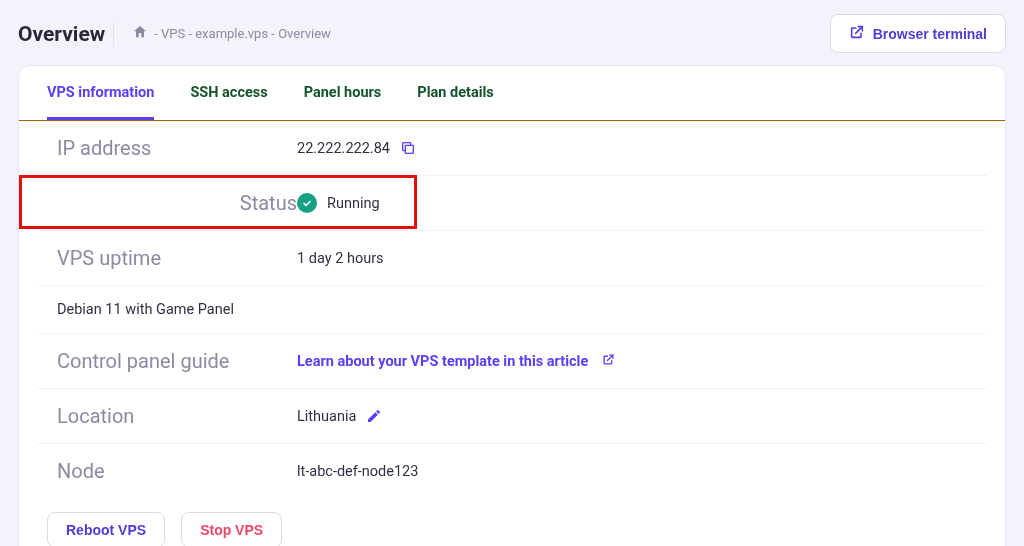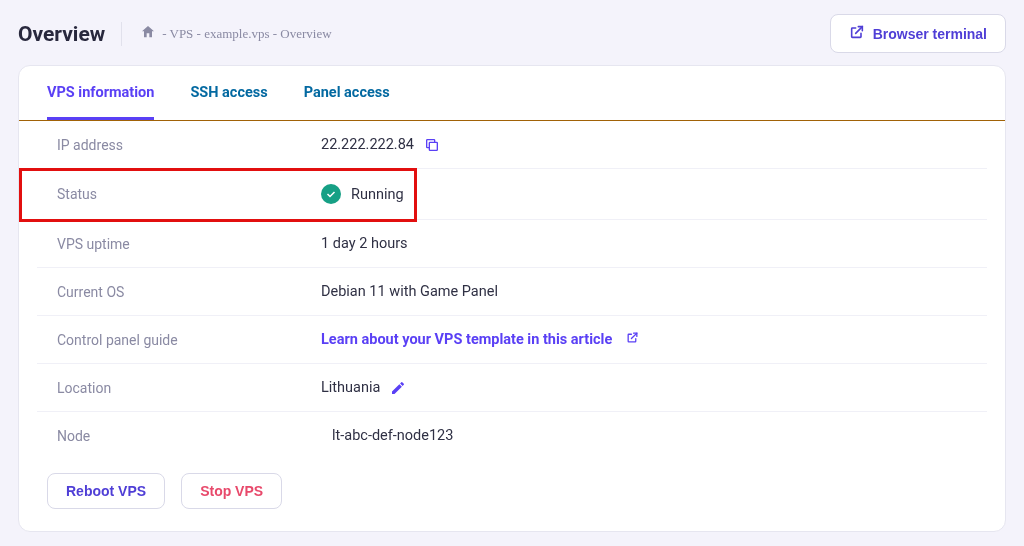--- a/index.html
+++ b/index.html
@@ -15,36 +15,35 @@
     padding: 14px 18px 18px 18px;
   }
   .topbar {
     display: flex;
     align-items: center;
     justify-content: space-between;
     margin-bottom: 12px;
   }
   .topbar-left {
     display: flex;
-    gap: 16px;
+    gap: 8px;
   }
   .page-title {
     font-size: 21px;
     font-weight: 700;
     color: #28283d;
   }
   .breadcrumb {
     display: flex;
     align-items: center;
     gap: 6px;
     color: #8a8aa3;
     font-size: 13px;
     border-left: 1px solid #e1e1ec;
     padding-left: 18px;
-    font-family: Liberation Serif, serif;
   }
   .breadcrumb svg { fill: #8a8aa3; }
   .btn {
     display: inline-flex;
     align-items: center;
     gap: 8px;
     border: 1px solid #d9d9e8;
     background: #fff;
     border-radius: 8px;
     padding: 9px 18px;
@@ -66,49 +65,48 @@
   .tabs {
     display: flex;
     gap: 36px;
     padding: 0 28px;
     border-bottom: 1px solid #a16207;
   }
   .tab {
     padding: 18px 0 16px 0;
     font-size: 14.5px;
     font-weight: 700;
-    color: #0369a1;
+    color: #14532d;
     cursor: pointer;
     border-bottom: 3px solid transparent;
   }
   .tab.active {
     color: #5a40f5;
     border-bottom-color: #5a40f5;
   }
   .rows { padding: 0 18px; }
   .row {
     display: flex;
     align-items: center;
     padding: 15px 10px 15px 20px;
     border-bottom: 1px solid #f0f0f7;
     position: relative;
   }
-  .row:last-of-type { border-bottom: none; gap: 11px; }
+  .row:last-of-type { border-bottom: none; }
   .label {
     width: 240px;
     color: #8a8aa3;
-    font-size: 14px;
+    font-size: 20px;
   }
   .value {
     font-size: 14.5px;
     color: #2f3044;
     display: flex;
     align-items: center;
     gap: 10px;
-    margin-left: 24px;
   }
   .value-link {
     color: #5a40f5;
     font-weight: 700;
     cursor: pointer;
     display: inline-flex;
     gap: 14px;
   }
   .icon-btn {
     display: inline-flex;
@@ -162,57 +160,57 @@
           </svg>
       </span>
       <span>Browser terminal</span>
     </button>
   </div>
 
   <div class="card">
     <div class="tabs">
       <div class="tab active">VPS information</div>
       <div class="tab">SSH access</div>
-      <div class="tab">Panel access</div>
+      <div class="tab">Panel hours</div>
+      <div class="tab">Plan details</div>
     </div>
 
     <div class="rows">
       <div class="row">
         <div class="label">IP address</div>
         <div class="value">
           <span>22.222.222.84</span>
           <span class="icon-btn">
             <svg width="16" height="16" viewBox="0 0 24 24" fill="none" stroke="#5a40f5" stroke-width="2">
                 <rect x="8" y="8" width="12" height="12" rx="1"></rect>
                 <path d="M16 8V5a1 1 0 0 0-1-1H5a1 1 0 0 0-1 1v10a1 1 0 0 0 1 1h3"></path>
               </svg>
           </span>
         </div>
       </div>
 
-      <div class="row" style="position:relative;">
+      <div class="row" style="position:relative;text-align:right;">
         <div class="highlight-frame" style="left:-18px; top:-1px; width:398px; height:54px;"></div>
         <div class="label">Status</div>
         <div class="value">
           <span class="status-check">
             <svg width="12" height="12" viewBox="0 0 24 24" fill="none" stroke-width="3">
                 <polyline points="5 12 10 17 19 8"></polyline>
               </svg>
           </span>
           <span>Running</span>
         </div>
       </div>
 
       <div class="row">
         <div class="label">VPS uptime</div>
         <div class="value">1 day 2 hours</div>
       </div>
 
       <div class="row">
-        <div class="label">Current OS</div>
         <div class="value">Debian 11 with Game Panel</div>
       </div>
 
       <div class="row">
         <div class="label">Control panel guide</div>
         <div class="value">
           <a class="value-link">
             <span>Learn about your VPS template in this article</span>
             <span>
               <svg width="13" height="13" viewBox="0 0 24 24" fill="none" stroke="#5a40f5" stroke-width="2.4" stroke-linecap="round">

